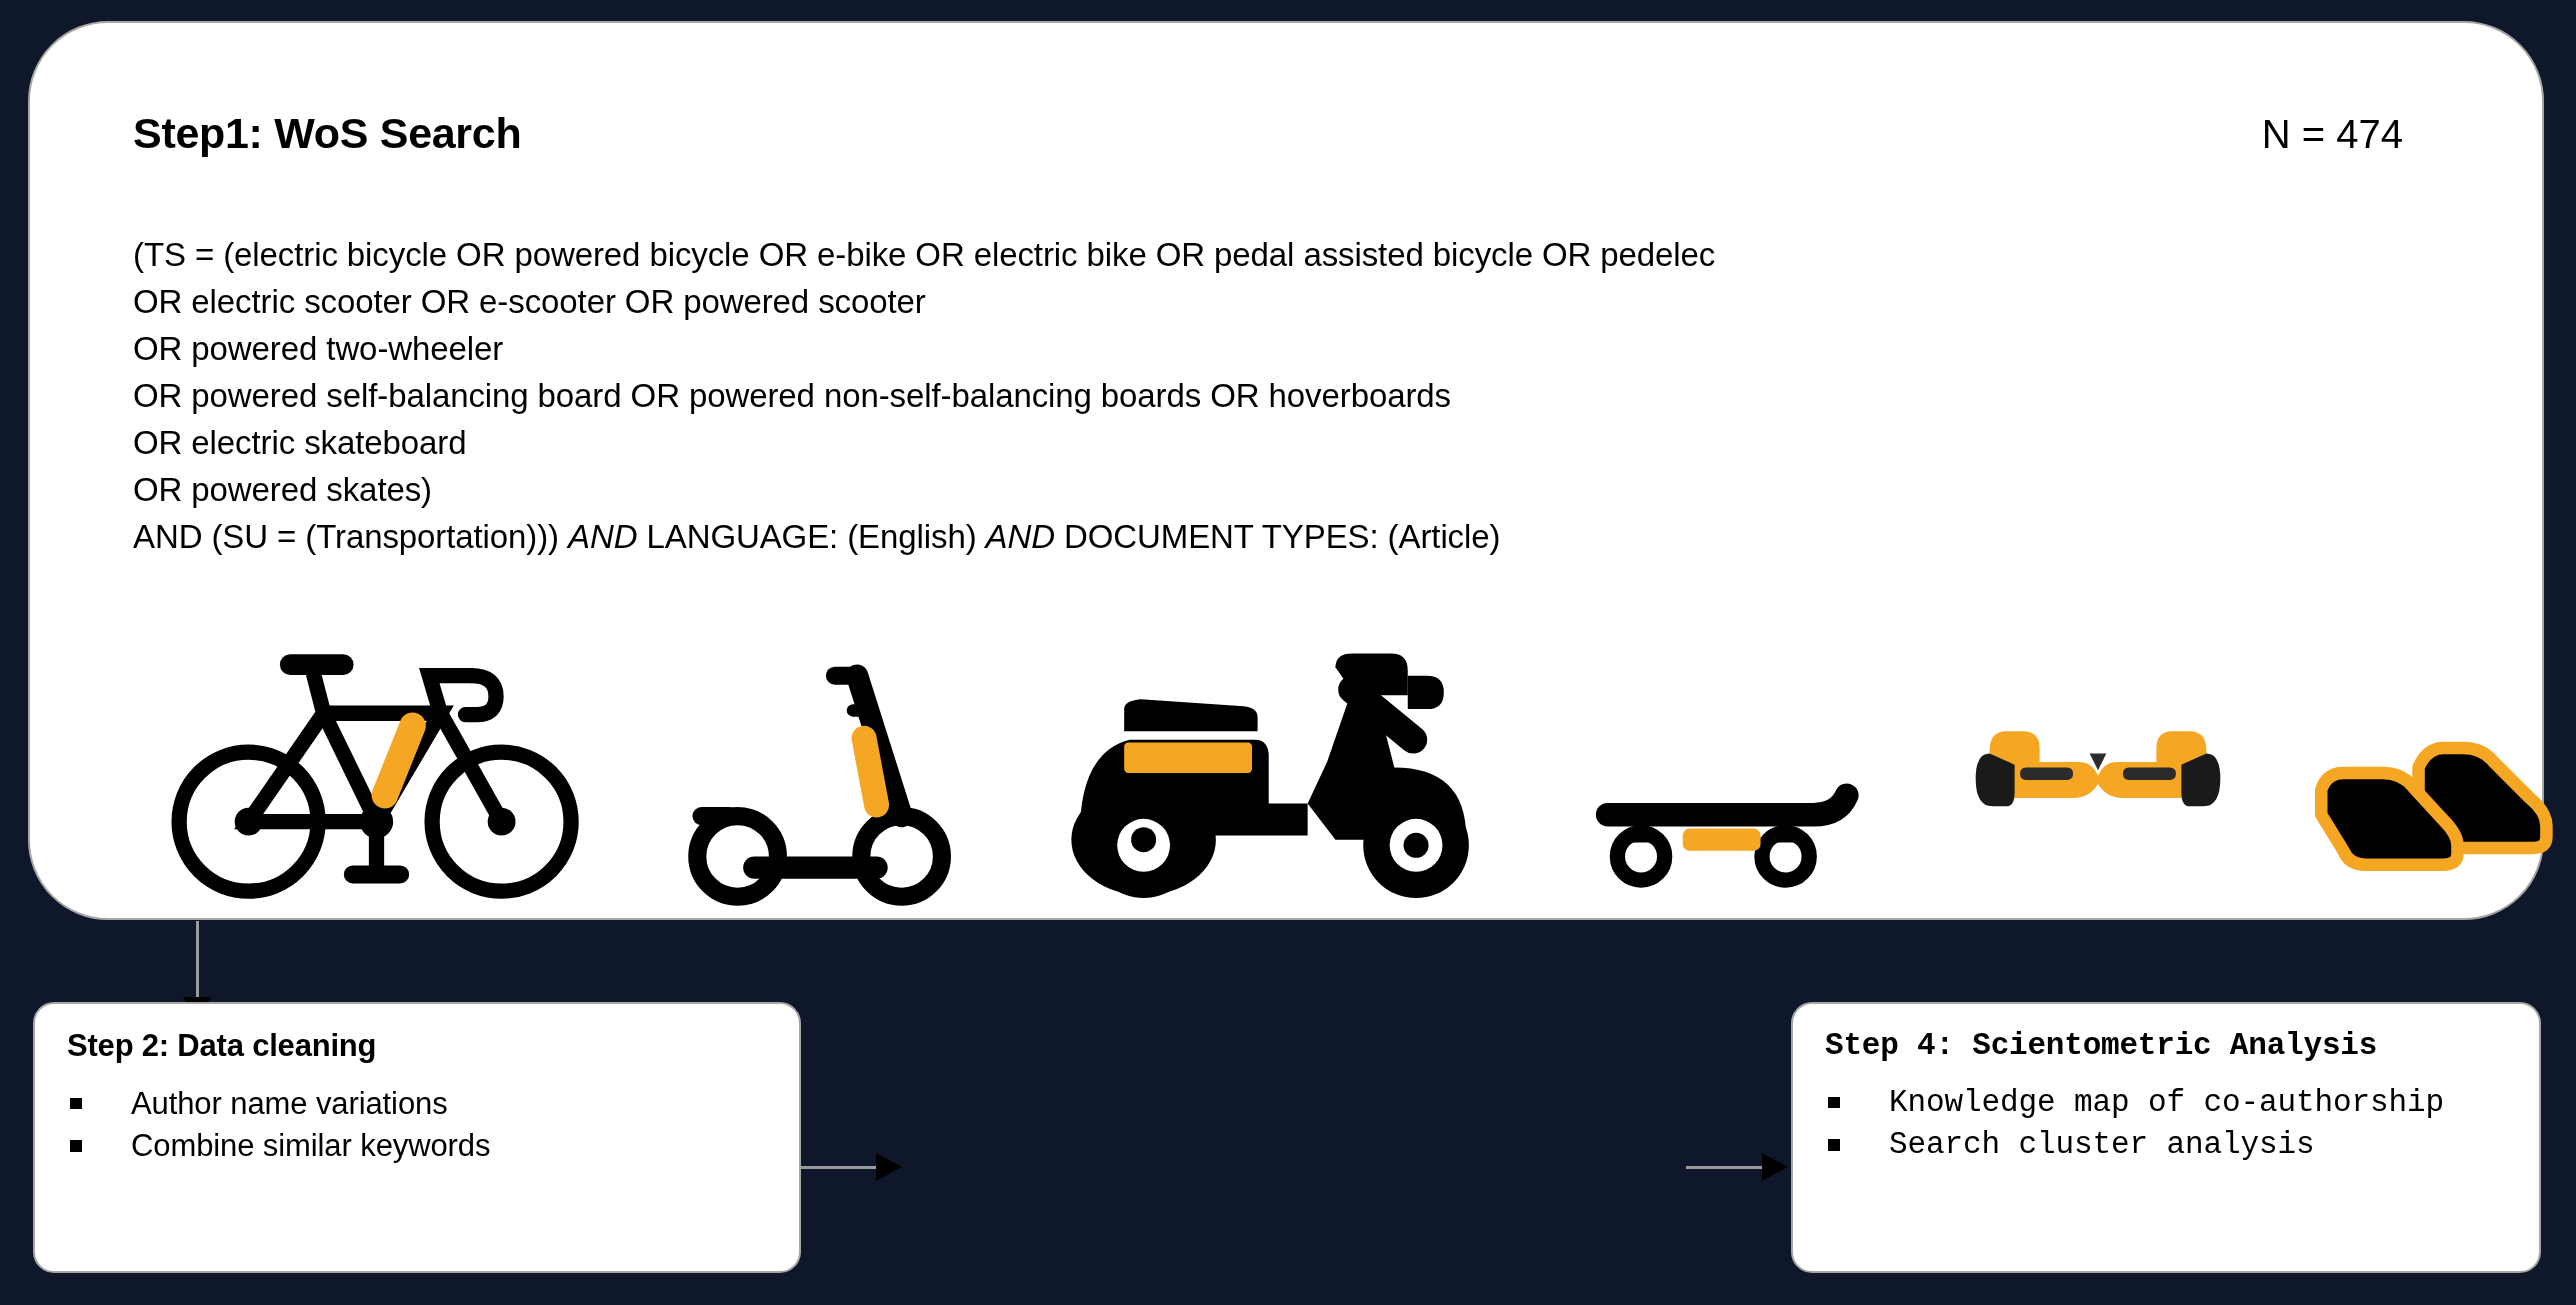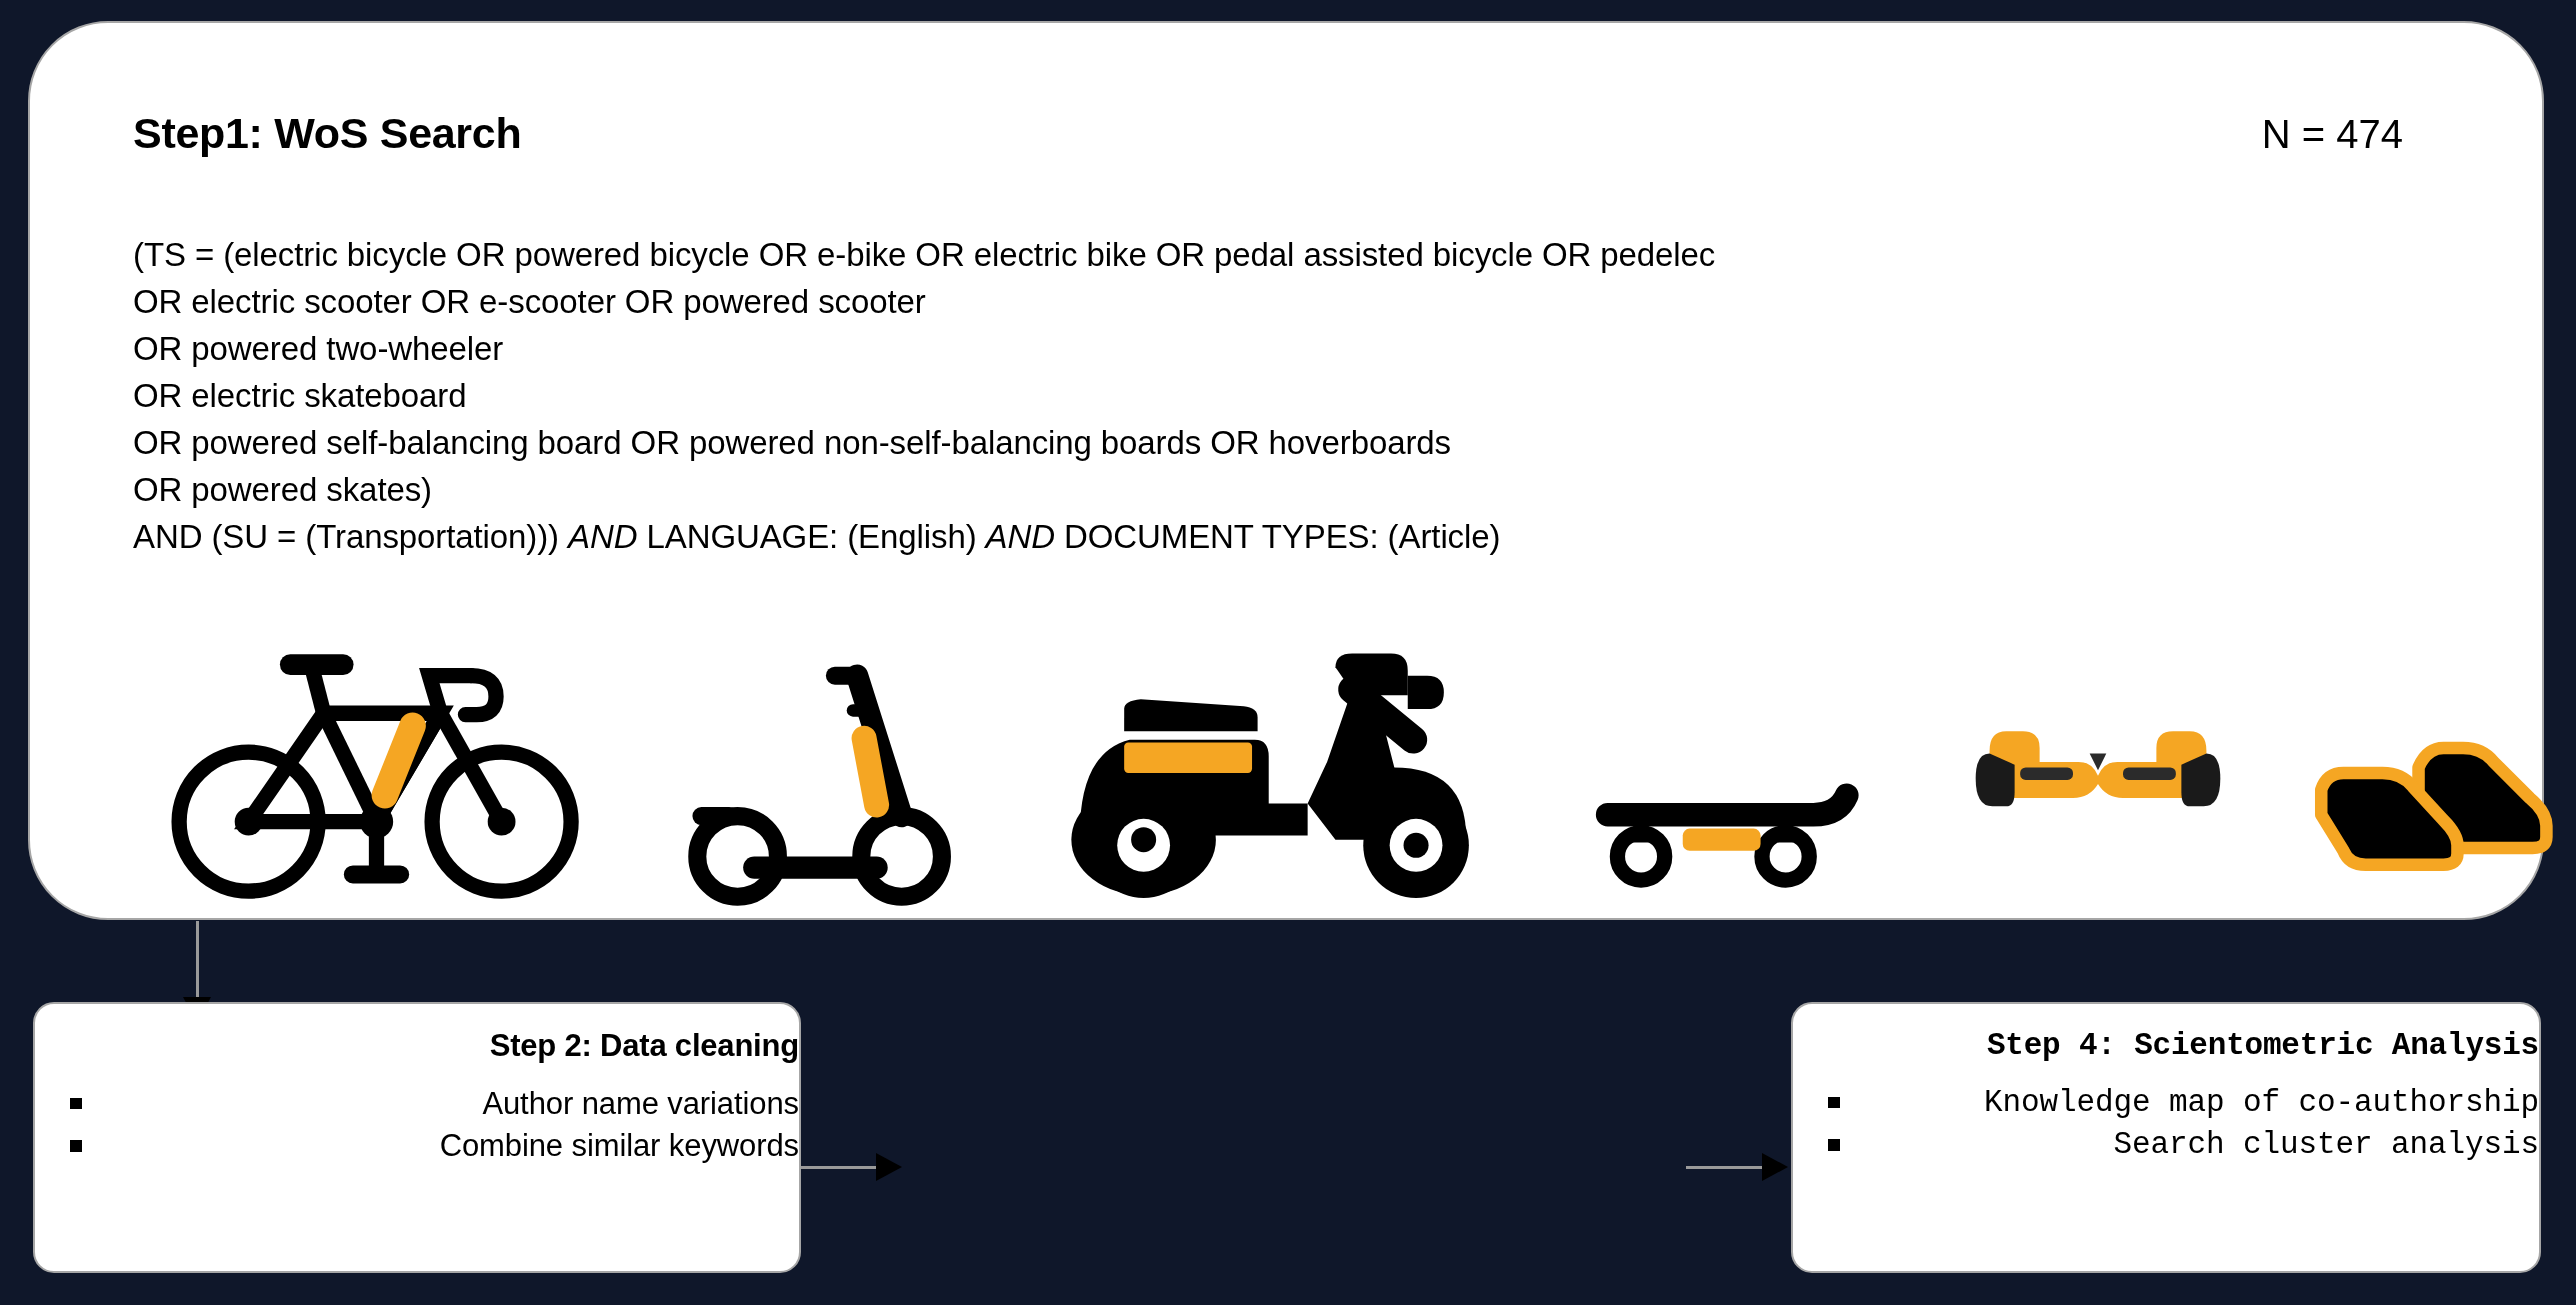--- a/index.html
+++ b/index.html
@@ -143,21 +143,20 @@
   
   .step-box {
     position: absolute;
     top: 1002px;
     height: 271px;
     box-sizing: border-box;
     border: 2.1px solid #a6a6a6;
     border-radius: 21px;
     background: #ffffff;
     padding: 23.6px 0 0 0;
-    text-align: right;
   }
   .step-box-2 { left: 33px;   width: 768px; }
   .step-box-3 { left: 915px; width: 772px; }
   .step-box-4 { left: 1791px; width: 750px; font-family: Liberation Mono, monospace; }
 
   .step-heading {
     font-size: 31px;
     font-weight: bold;
     letter-spacing: -0.2px;
     margin-left: 32px;
@@ -194,22 +193,22 @@
   <div class="step1-box">
 
     <div class="step1-title">Step1: WoS Search</div>
 
     <div class="step1-count">N = 474</div>
 
     <div class="query-block">
       <div class="query-line">(TS = (electric bicycle  OR powered bicycle  OR e-bike  OR electric bike  OR pedal assisted bicycle OR pedelec</div>
       <div class="query-line">OR electric scooter  OR e-scooter  OR powered scooter</div>
       <div class="query-line">OR powered two-wheeler</div>
+      <div class="query-line">OR powered self-balancing board  OR powered non-self-balancing  boards  OR hoverboards</div>
       <div class="query-line">OR electric skateboard</div>
-      <div class="query-line">OR powered self-balancing board  OR powered non-self-balancing  boards  OR hoverboards</div>
       <div class="query-line">OR powered skates)</div>
       <div class="query-line"><span>AND (SU = (Transportation))) </span><em>AND</em><span> LANGUAGE: (English) </span><em>AND</em><span> DOCUMENT TYPES:  (Article)</span></div>
     </div>
 
     <div class="icon-strip">
 
       <svg class="vehicle-icon vi-bicycle" viewBox="0 0 300 200">
         <circle cx="58" cy="135" r="50" fill="none" stroke="#000" stroke-width="11"></circle>
         <circle cx="240" cy="135" r="50" fill="none" stroke="#000" stroke-width="11"></circle>
         <path d="M58 135 L112 57 L196 57 L150 135 Z" fill="none" stroke="#000" stroke-width="11"></path>

